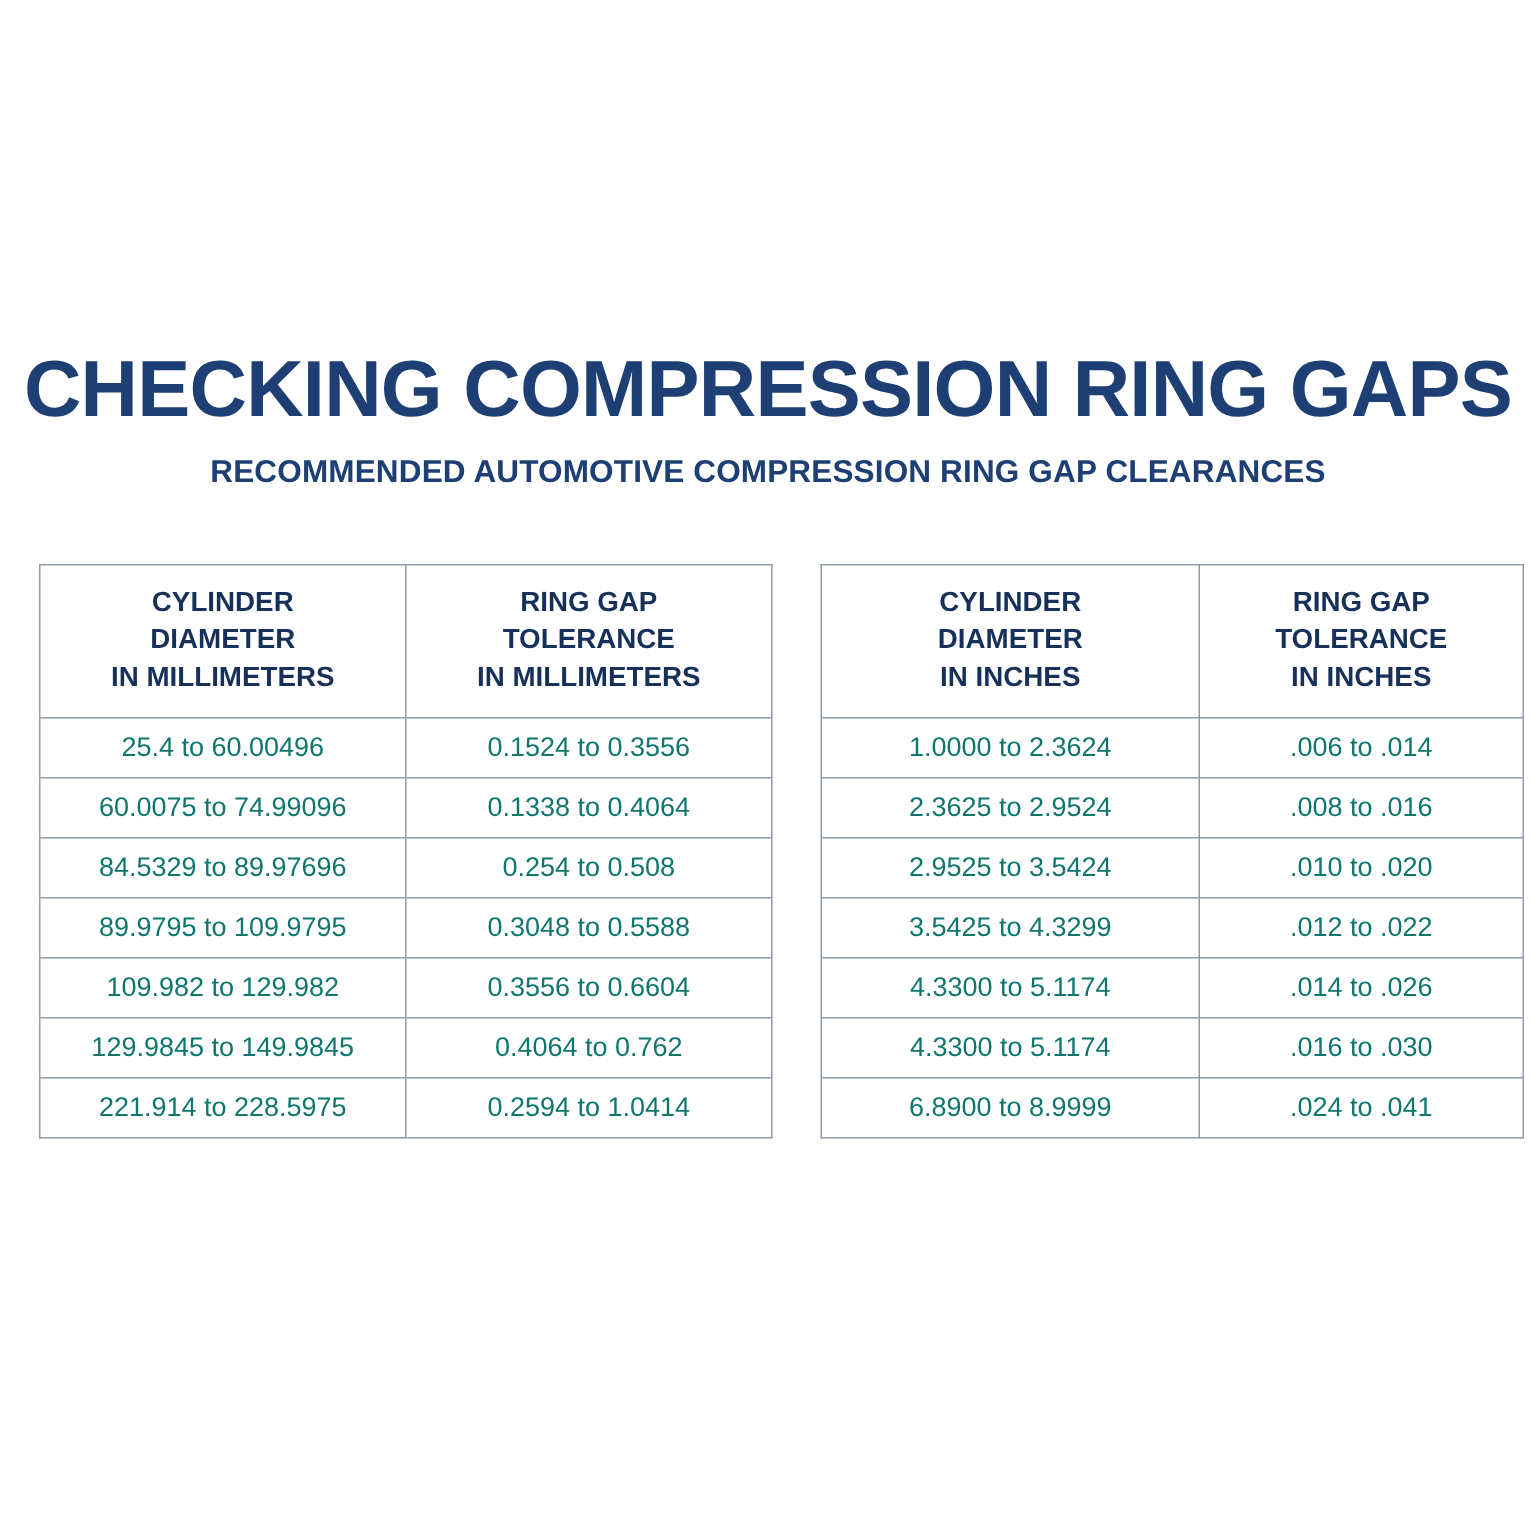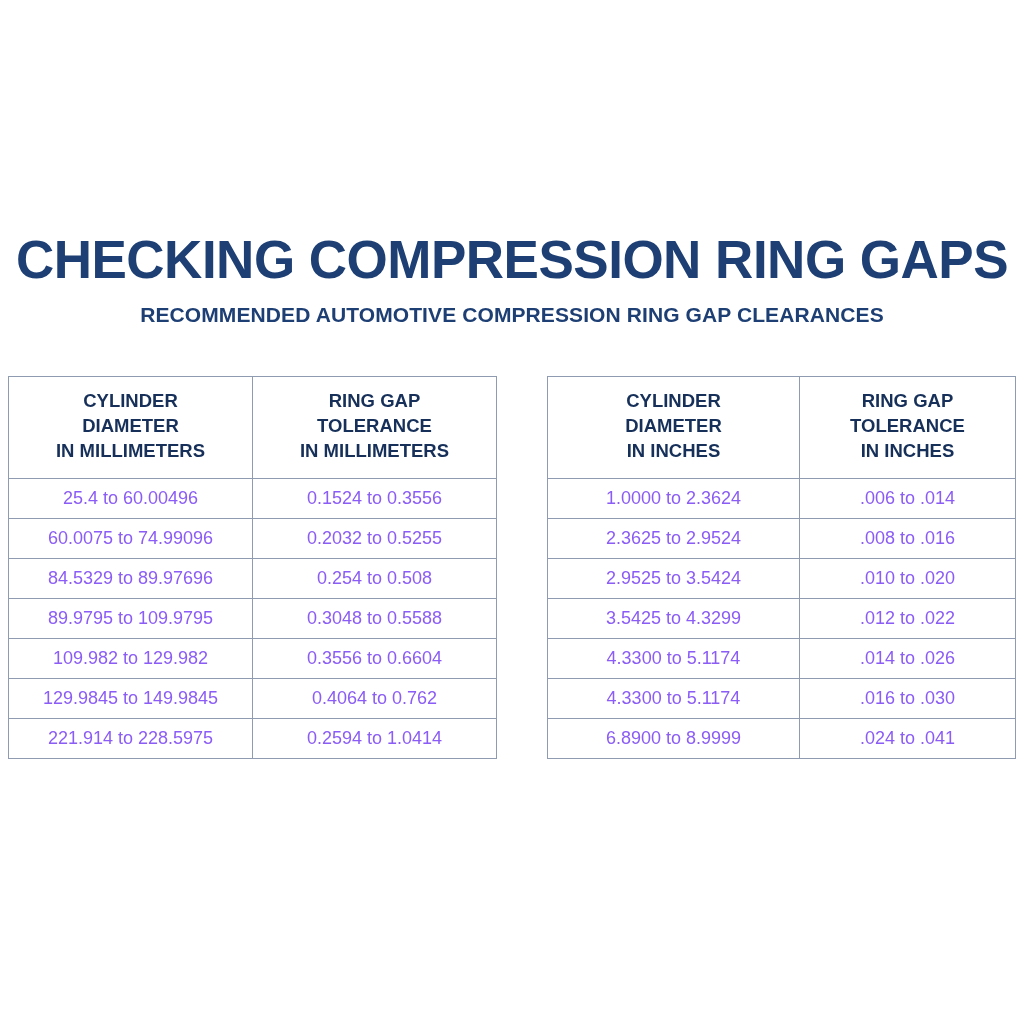--- a/index.html
+++ b/index.html
@@ -51,41 +51,42 @@
     width: 1024px;
     display: flex;
     justify-content: space-between;
     padding: 0 8px;
     box-sizing: border-box;
   }
   table.gap-table {
     border-collapse: collapse;
     table-layout: fixed;
     background: #ffffff;
+    margin-left: 18px;
   }
   table.gap-table td, table.gap-table th {
     border: 1px solid #8e9bb0;
     padding: 0;
     text-align: center;
     color: #16305a;
   }
   table.gap-table th {
     font-size: 18.5px;
     font-weight: bold;
     line-height: 1.35;
     padding: 12px 4px 14px 4px;
     vertical-align: middle;
   }
   table.gap-table th div { white-space: nowrap; }
   table.gap-table td {
     font-size: 18px;
     font-weight: normal;
     height: 39px;
     vertical-align: middle;
-    color: #8b5cf6;
+    color: #0f766e;
   }
   .t-left  { width: 488px; }
   .t-right { width: 468px; }
   .t-left  col.c1 { width: 244px; }
   .t-left  col.c2 { width: 244px; }
   .t-right col.c1 { width: 252px; }
   .t-right col.c2 { width: 216px; }
 </style>
 </head>
 <body>
@@ -116,21 +117,21 @@
           </th>
         </tr>
       </thead>
       <tbody>
         <tr>
           <td>25.4 to 60.00496</td>
           <td>0.1524 to 0.3556</td>
         </tr>
         <tr>
           <td>60.0075 to 74.99096</td>
-          <td>0.2032 to 0.5255</td>
+          <td>0.1338 to 0.4064</td>
         </tr>
         <tr>
           <td>84.5329 to 89.97696</td>
           <td>0.254 to 0.508</td>
         </tr>
         <tr>
           <td>89.9795 to 109.9795</td>
           <td>0.3048 to 0.5588</td>
         </tr>
         <tr>

